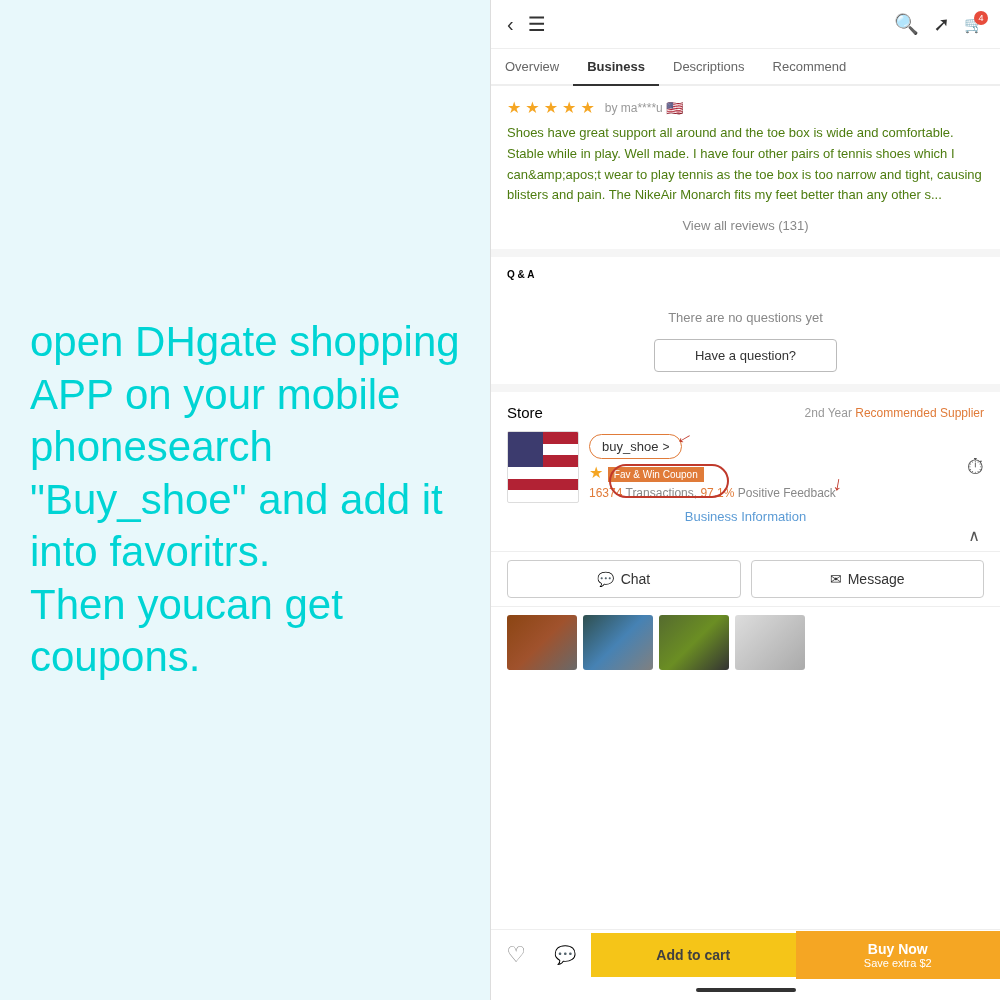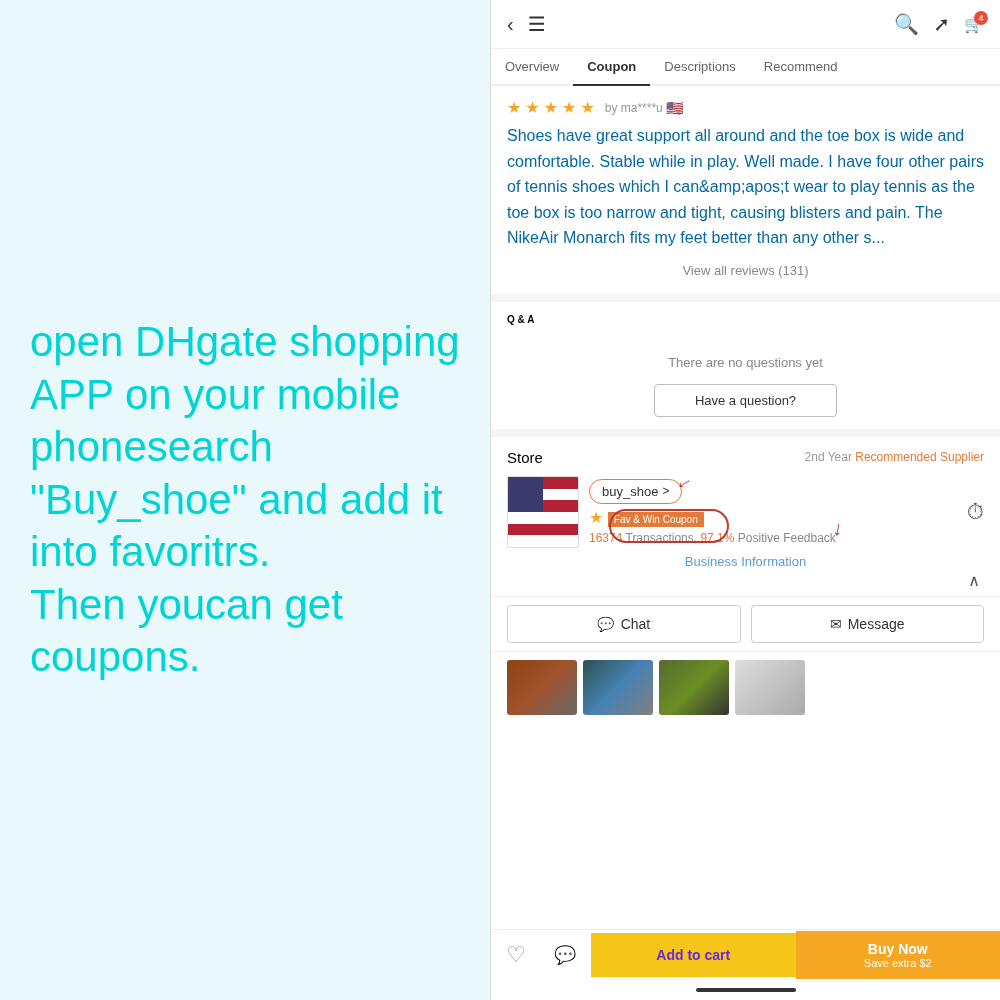--- a/index.html
+++ b/index.html
@@ -124,22 +124,22 @@
     }
     .star { color: #f5a623; font-size: 16px; }
     .reviewer {
       font-size: 12px;
       color: #999;
       margin-left: 6px;
       text-align: center;
     }
     .flag { font-size: 14px; }
     .review-text {
-      font-size: 16px;
-      color: #0369a1;
+      font-size: 13px;
+      color: #4d7c0f;
       line-height: 1.6;
     }
     .view-all-reviews {
       text-align: center;
       color: #888;
       font-size: 13px;
       padding: 12px 0 4px;
       cursor: pointer;
     }
 
@@ -337,21 +337,21 @@
       display: flex;
       align-items: center;
       justify-content: center;
       font-size: 18px;
       color: #888;
       cursor: pointer;
     }
     .bottom-add-cart {
       flex: 1;
       background: #f5c518;
-      color: #6d28d9;
+      color: #404040;
       font-size: 14px;
       font-weight: 600;
       text-align: center;
       padding: 14px 0;
       cursor: pointer;
     }
     .bottom-buy-now {
       flex: 1;
       background: #f5a623;
       color: #fff;
@@ -399,21 +399,21 @@
       <span class="nav-icon">➚</span>
       <span class="cart-badge">
         <span>🛒</span>
         <span class="badge-dot">4</span>
       </span>
     </div>
   </div>
 
   <div class="tabs">
     <div class="tab">Overview</div>
-    <div class="tab active">Coupon</div>
+    <div class="tab active">Business</div>
     <div class="tab">Descriptions</div>
     <div class="tab">Recommend</div>
   </div>
 
   <div class="content-area">
 
     <div class="review-section">
       <div class="stars">
         <span class="star">★</span>
         <span class="star">★</span>

